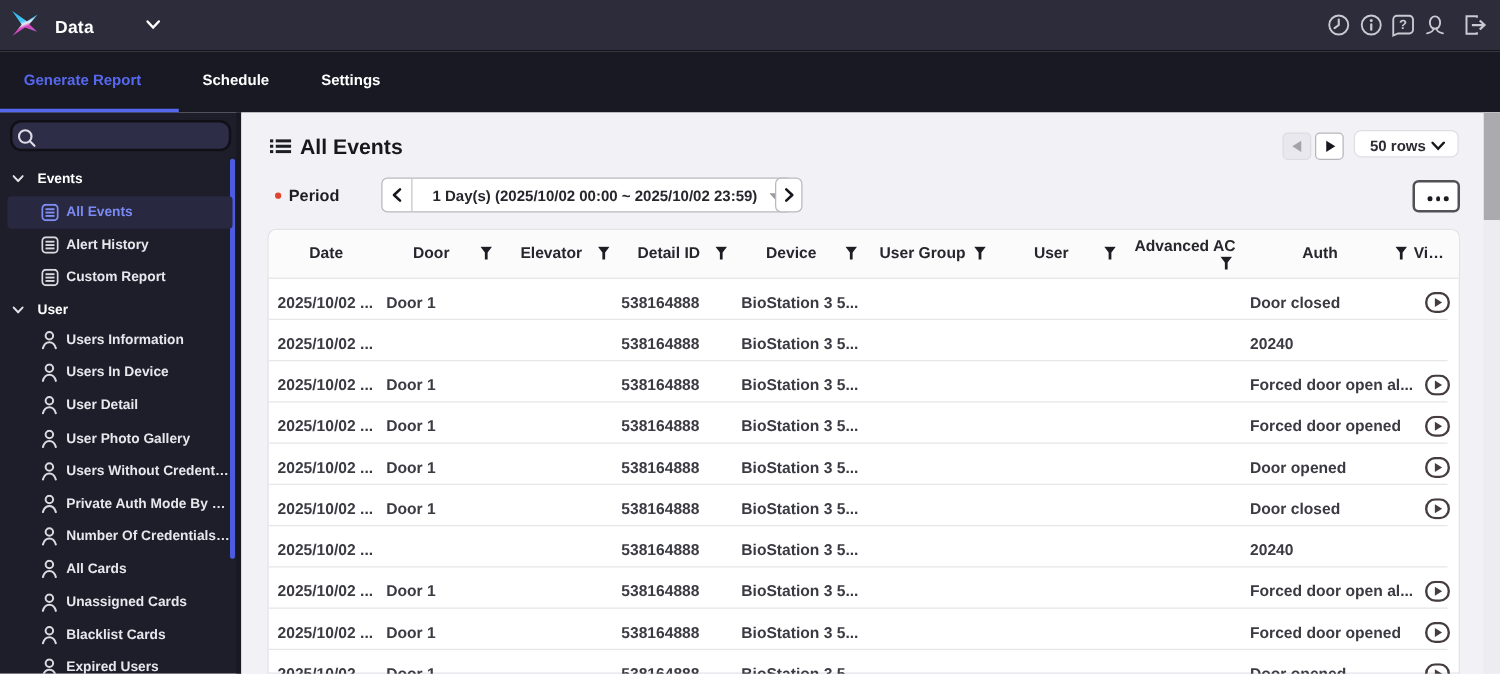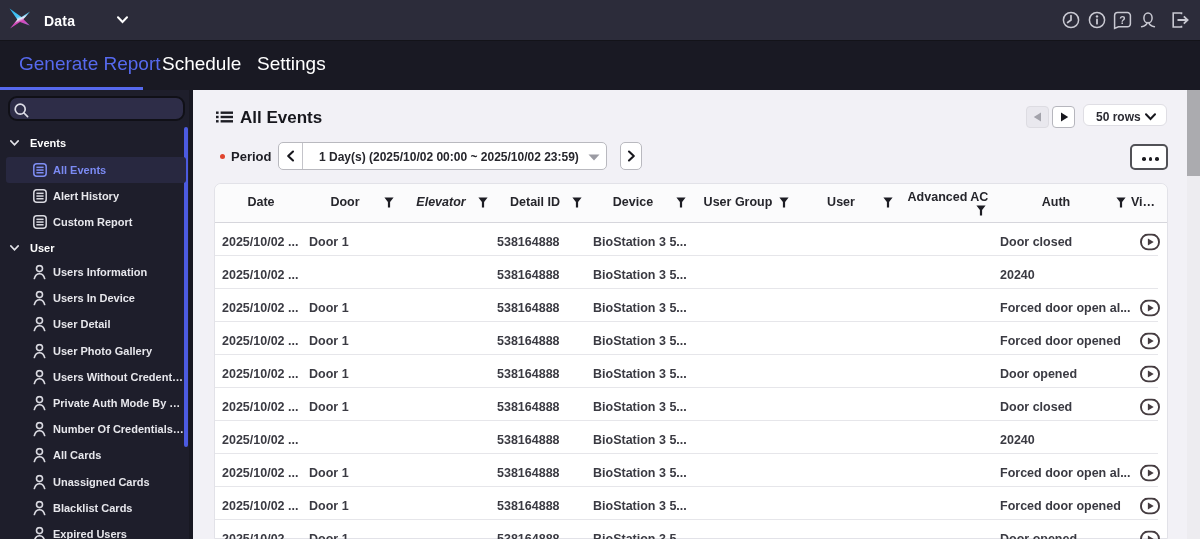--- a/index.html
+++ b/index.html
@@ -7,21 +7,21 @@
 body { position:relative; background:#f2f1f6; }
 
 
 #topbar { position:absolute; left:0; top:0; width:1200px; height:41px; background:#2c2c3a; border-bottom:1px solid #131319; }
 #brand { position:absolute; left:44px; top:13px; font-size:14px; font-weight:bold; color:#fff; letter-spacing:.2px; }
 #logo { position:absolute; left:9px; top:8px; }
 .topicon { position:absolute; top:11px; }
 
 
 #navbar { position:absolute; left:0; top:41px; width:1200px; height:49px; background:#191923; }
-.tab { position:absolute; top:0; height:46px; line-height:46px; font-size:19px; font-weight:normal; }
+.tab { position:absolute; top:0; height:46px; line-height:46px; font-size:12px; font-weight:bold; }
 #tab1 { left:19px; color:#5669ee; }
 #tab2 { left:162px; color:#fff; }
 #tab3 { left:257px; color:#fff; }
 #tabline { position:absolute; left:0; top:46px; width:143px; height:3px; background:#5669ee; }
 
 
 #sidebar { position:absolute; left:0; top:90px; width:193px; height:449px; background:#1e1e2b; }
 #sidebar .edge { position:absolute; right:0; top:0; width:4px; height:449px; background:#181822; }
 #search { position:absolute; left:8px; top:6px; width:177px; height:25px; background:#2e2d48; border:2px solid #101017; border-radius:9px; }
 #thumb { position:absolute; left:184px; top:37px; width:3.5px; height:320px; background:#4c5be0; border-radius:2px; }
@@ -41,21 +41,21 @@
 .pgbtn { position:absolute; top:16px; width:23px; height:22px; border-radius:4px; }
 #pg1 { left:833px; background:#e9e8ee; border:1px solid #dddce2; }
 #pg2 { left:859px; background:#fff; border:1px solid #b6b6bd; }
 #rowsdd { position:absolute; left:890px; top:14px; width:84px; height:22px; background:#fff; border:1px solid #dfdee4; border-radius:6px; }
 #rowsdd span { position:absolute; left:12px; top:5px; font-size:12px; font-weight:bold; color:#2b2b33; }
 #dots { position:absolute; left:937px; top:54px; width:38px; height:26px; background:#fff; border:2px solid #515156; border-radius:5px; }
 #dots .d { position:absolute; top:11px; width:3.5px; height:3.5px; border-radius:50%; background:#1b1b20; }
 
 #perioddot { position:absolute; left:27px; top:64px; width:5px; height:5px; border-radius:50%; background:#e0442e; }
 #periodlbl { position:absolute; left:38px; top:59px; font-size:13px; font-weight:bold; color:#1d1d24; }
-#pbox { position:absolute; left:85px; top:52px; width:329px; height:28px; background:#fff; border:1px solid #b9b9bf; border-radius:5px; }
+#pbox { position:absolute; left:112px; top:52px; width:329px; height:28px; background:#fff; border:1px solid #b9b9bf; border-radius:5px; }
 #pbox .lt { position:absolute; left:0; top:0; width:24px; height:26px; border-right:1px solid #c4c4ca; text-align:center; line-height:26px; font-size:14px; font-weight:bold; color:#1d1d24; }
 #pbox .dtxt { position:absolute; left:40px; top:7px; font-size:12px; font-weight:bold; color:#26262c; }
 #pbox2 { position:absolute; left:427px; top:52px; width:22px; height:28px; background:#fff; border:1px solid #b9b9bf; border-radius:5px; text-align:center; line-height:26px; font-size:14px; font-weight:bold; color:#1d1d24; }
 
 
 #table { position:absolute; left:21px; top:93px; width:954px; height:356px; background:#fff; border:1px solid #e2e2e8; border-radius:7px 7px 0 0; }
 #thead { position:absolute; left:0; top:0; width:952px; height:39px; background:#fbfbfc; border-bottom:1px solid #d6d6dc; border-radius:7px 7px 0 0; }
 .hlbl { position:absolute; transform:translateX(-50%); top:11px; font-size:12.5px; font-weight:bold; color:#26262c; white-space:nowrap; }
 .row { position:absolute; left:0; width:943px; height:33px; border-bottom:1px solid #e6e6ea; }
 .row span { position:absolute; top:19px; transform:translateY(-50%); font-size:12.5px; font-weight:bold; color:#3a3a42; white-space:nowrap; }
@@ -292,21 +292,21 @@
         <path d="M2 1.5 L6.8 6 L2 10.5" stroke="#17171d" stroke-width="2.1" fill="none" stroke-linecap="round" stroke-linejoin="round"></path>
       </svg></div>
 
   <div id="table">
     <div id="thead">
         <span class="hlbl" style="left:46px;">Date</span>
         <span class="hlbl" style="left:130px;">Door</span>
         <svg style="position:absolute;left:168.5px;top:13px" width="10" height="11" viewBox="0 0 10 11">
           <path d="M0.4 0.4 H9.6 L6.1 4.9 V10.6 H3.9 V4.9 Z" fill="#1d1d24"></path>
         </svg>
-        <span class="hlbl" style="left:226px;font-style:italic;">Elevator</span>
+        <span class="hlbl" style="left:226px;">Elevator</span>
         <svg style="position:absolute;left:262.5px;top:13px" width="10" height="11" viewBox="0 0 10 11">
           <path d="M0.4 0.4 H9.6 L6.1 4.9 V10.6 H3.9 V4.9 Z" fill="#1d1d24"></path>
         </svg>
         <span class="hlbl" style="left:320px;">Detail ID</span>
         <svg style="position:absolute;left:357px;top:13px" width="10" height="11" viewBox="0 0 10 11">
           <path d="M0.4 0.4 H9.6 L6.1 4.9 V10.6 H3.9 V4.9 Z" fill="#1d1d24"></path>
         </svg>
         <span class="hlbl" style="left:418px;">Device</span>
         <svg style="position:absolute;left:461px;top:13px" width="10" height="11" viewBox="0 0 10 11">
           <path d="M0.4 0.4 H9.6 L6.1 4.9 V10.6 H3.9 V4.9 Z" fill="#1d1d24"></path>

